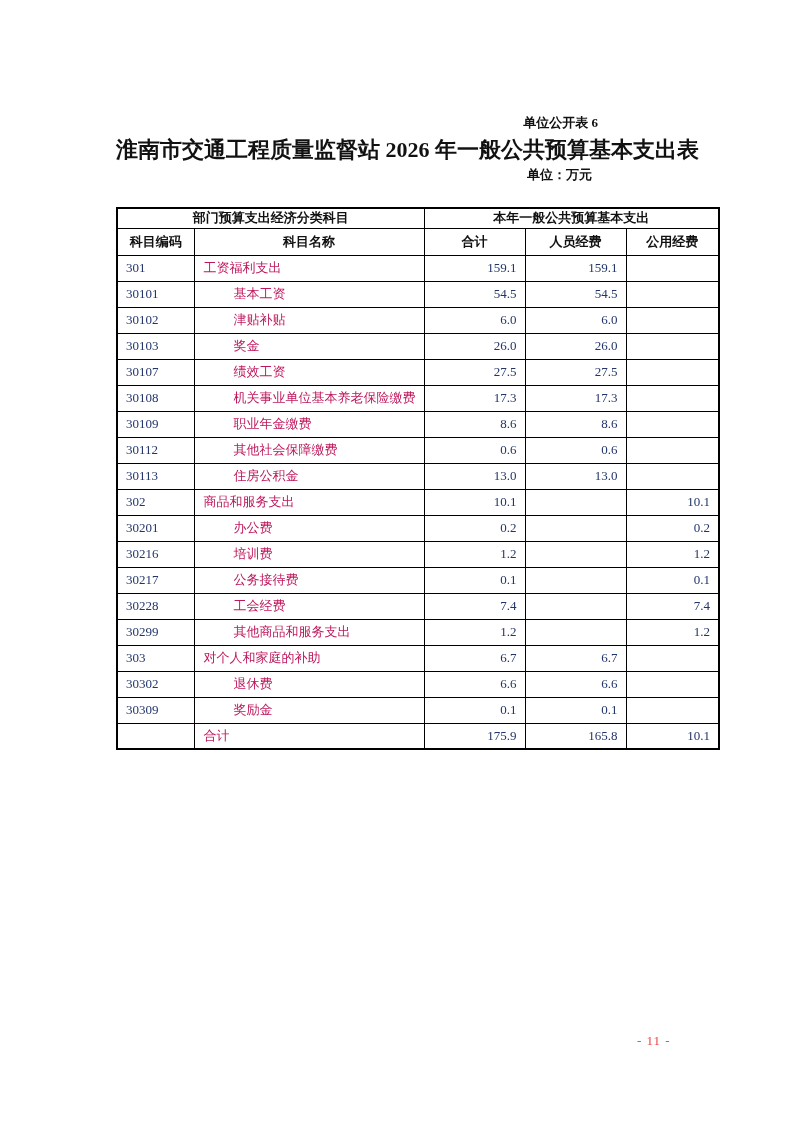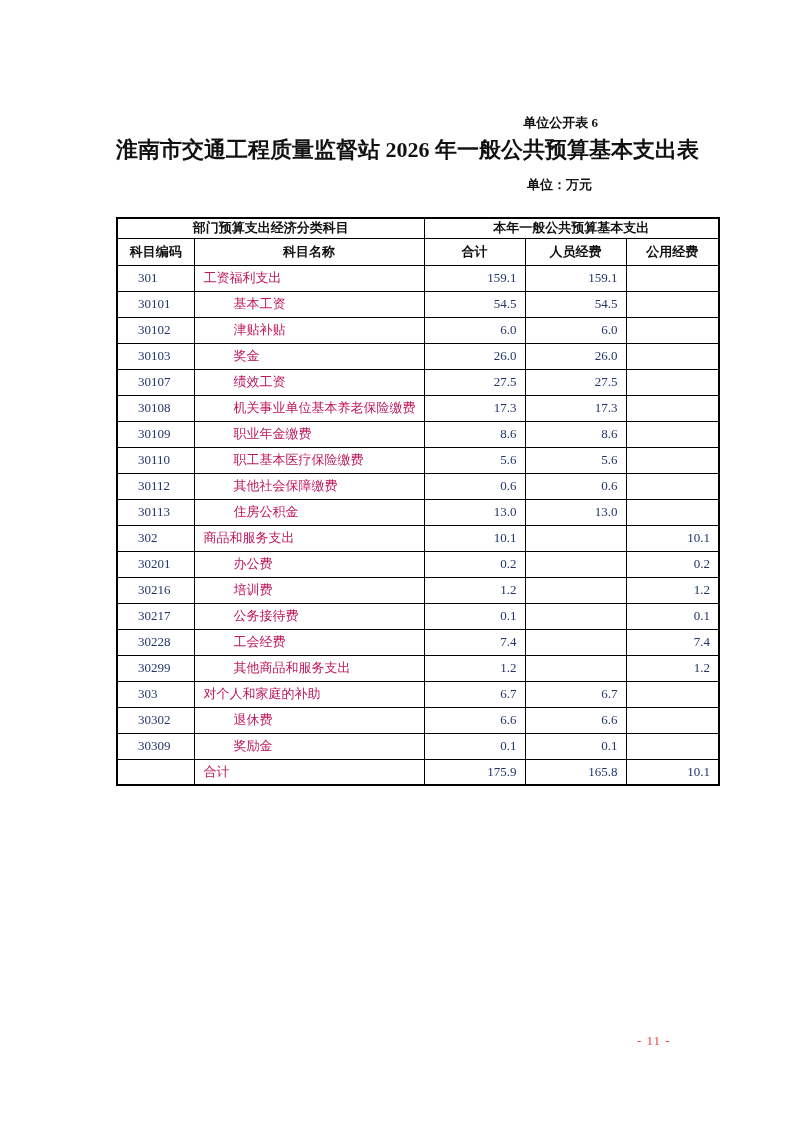--- a/index.html
+++ b/index.html
@@ -29,21 +29,21 @@
     font-size: 22px;
     font-weight: bold;
     margin-top: 6px;
     line-height: 27px;
     white-space: nowrap;
   }
   .unit-note {
     text-align: right;
     font-size: 13px;
     font-weight: bold;
-    margin-top: 14px;
+    margin-top: 4px;
     padding-right: 10px;
     line-height: 16px;
   }
   table.budget {
     margin-top: 24px;
     width: 602px;
     border-collapse: collapse;
     table-layout: fixed;
     border: 2px solid var(--line);
   }
@@ -51,21 +51,21 @@
     border: 1px solid var(--line);
     font-size: 13px;
     overflow: hidden;
     white-space: nowrap;
   }
   table.budget thead tr.group-row th { height: 20px; font-weight: bold; text-align: center; }
   table.budget thead tr.cols-row th  { height: 27px; font-weight: bold; text-align: center; }
   table.budget tbody td { height: 26px; }
   td.code {
     text-align: left;
-    padding-left: 20px;
+    padding-left: 8px;
     color: var(--num-color);
     font-size: 13px;
   }
   tr.sub td.code { }
   td.name {
     text-align: left;
     padding-left: 9px;
     color: #be185d;
     font-size: 13.5px;
   }
@@ -157,27 +157,20 @@
     <td class="num"></td>
   </tr>
         <tr class="sub">
     <td class="code">30109</td>
     <td class="name">职业年金缴费</td>
     <td class="num">8.6</td>
     <td class="num">8.6</td>
     <td class="num"></td>
   </tr>
         <tr class="sub">
-    <td class="code">30110</td>
-    <td class="name">职工基本医疗保险缴费</td>
-    <td class="num">5.6</td>
-    <td class="num">5.6</td>
-    <td class="num"></td>
-  </tr>
-        <tr class="sub">
     <td class="code">30112</td>
     <td class="name">其他社会保障缴费</td>
     <td class="num">0.6</td>
     <td class="num">0.6</td>
     <td class="num"></td>
   </tr>
         <tr class="sub">
     <td class="code">30113</td>
     <td class="name">住房公积金</td>
     <td class="num">13.0</td>

